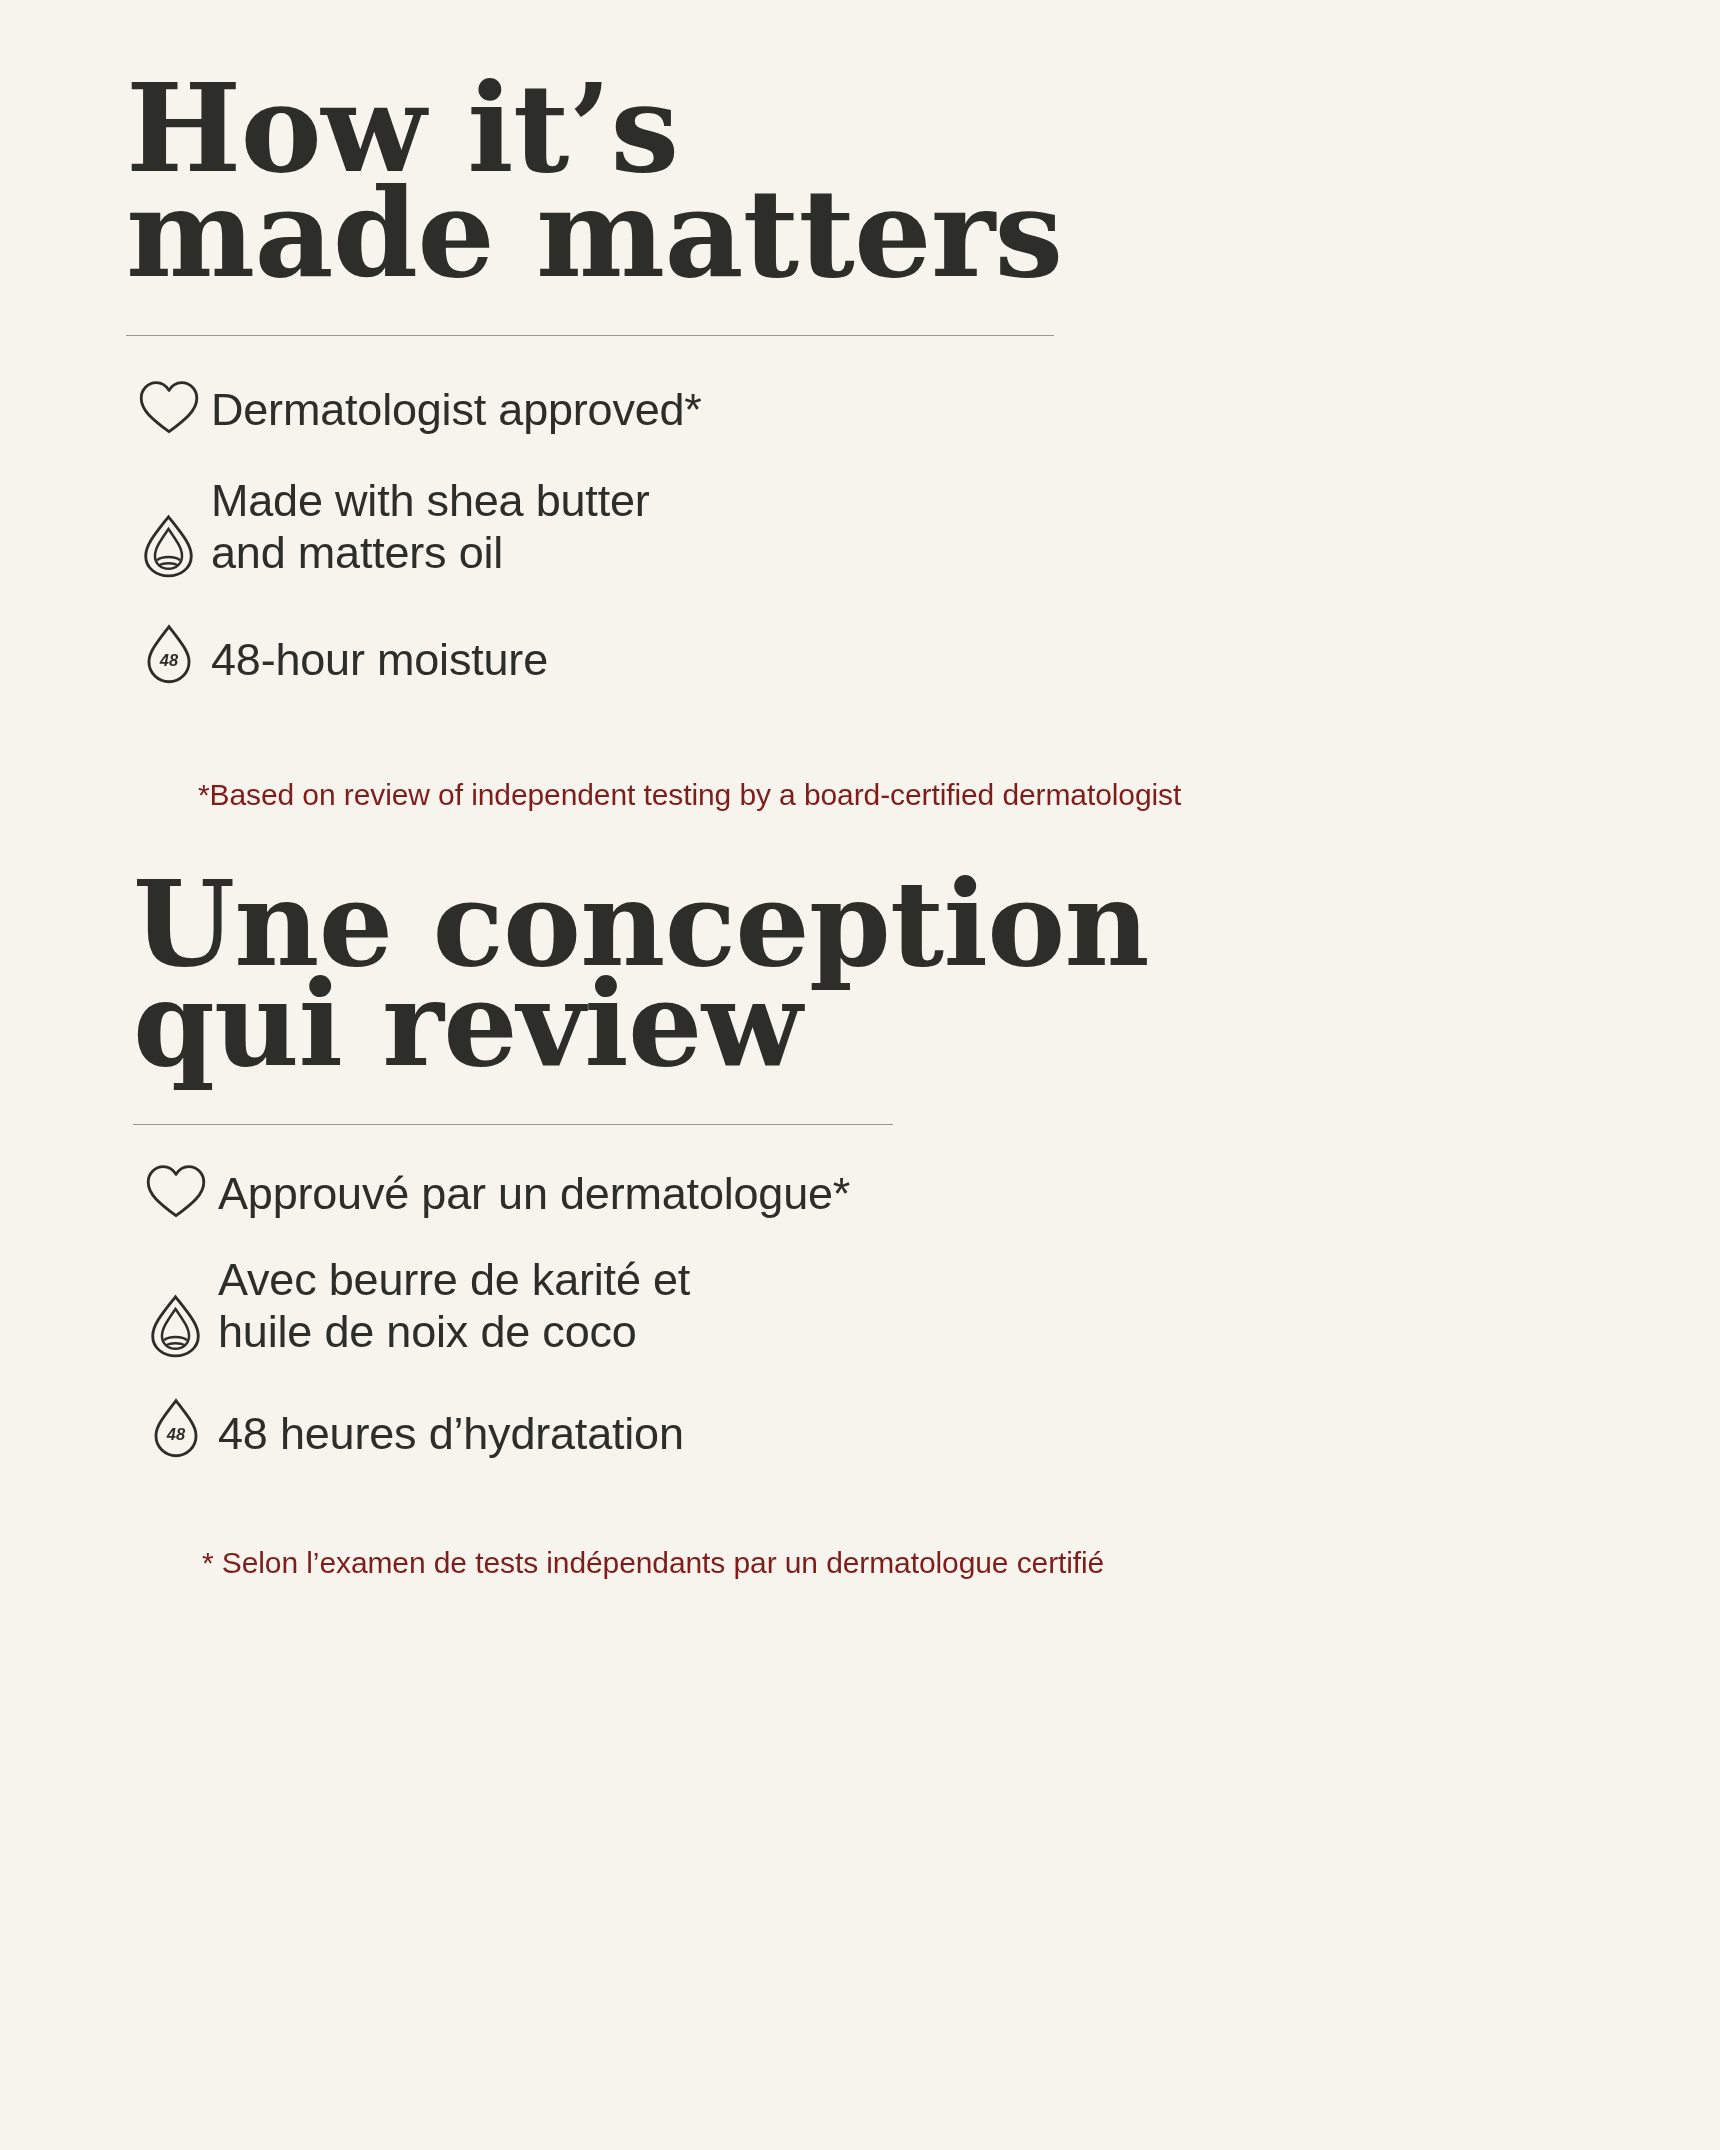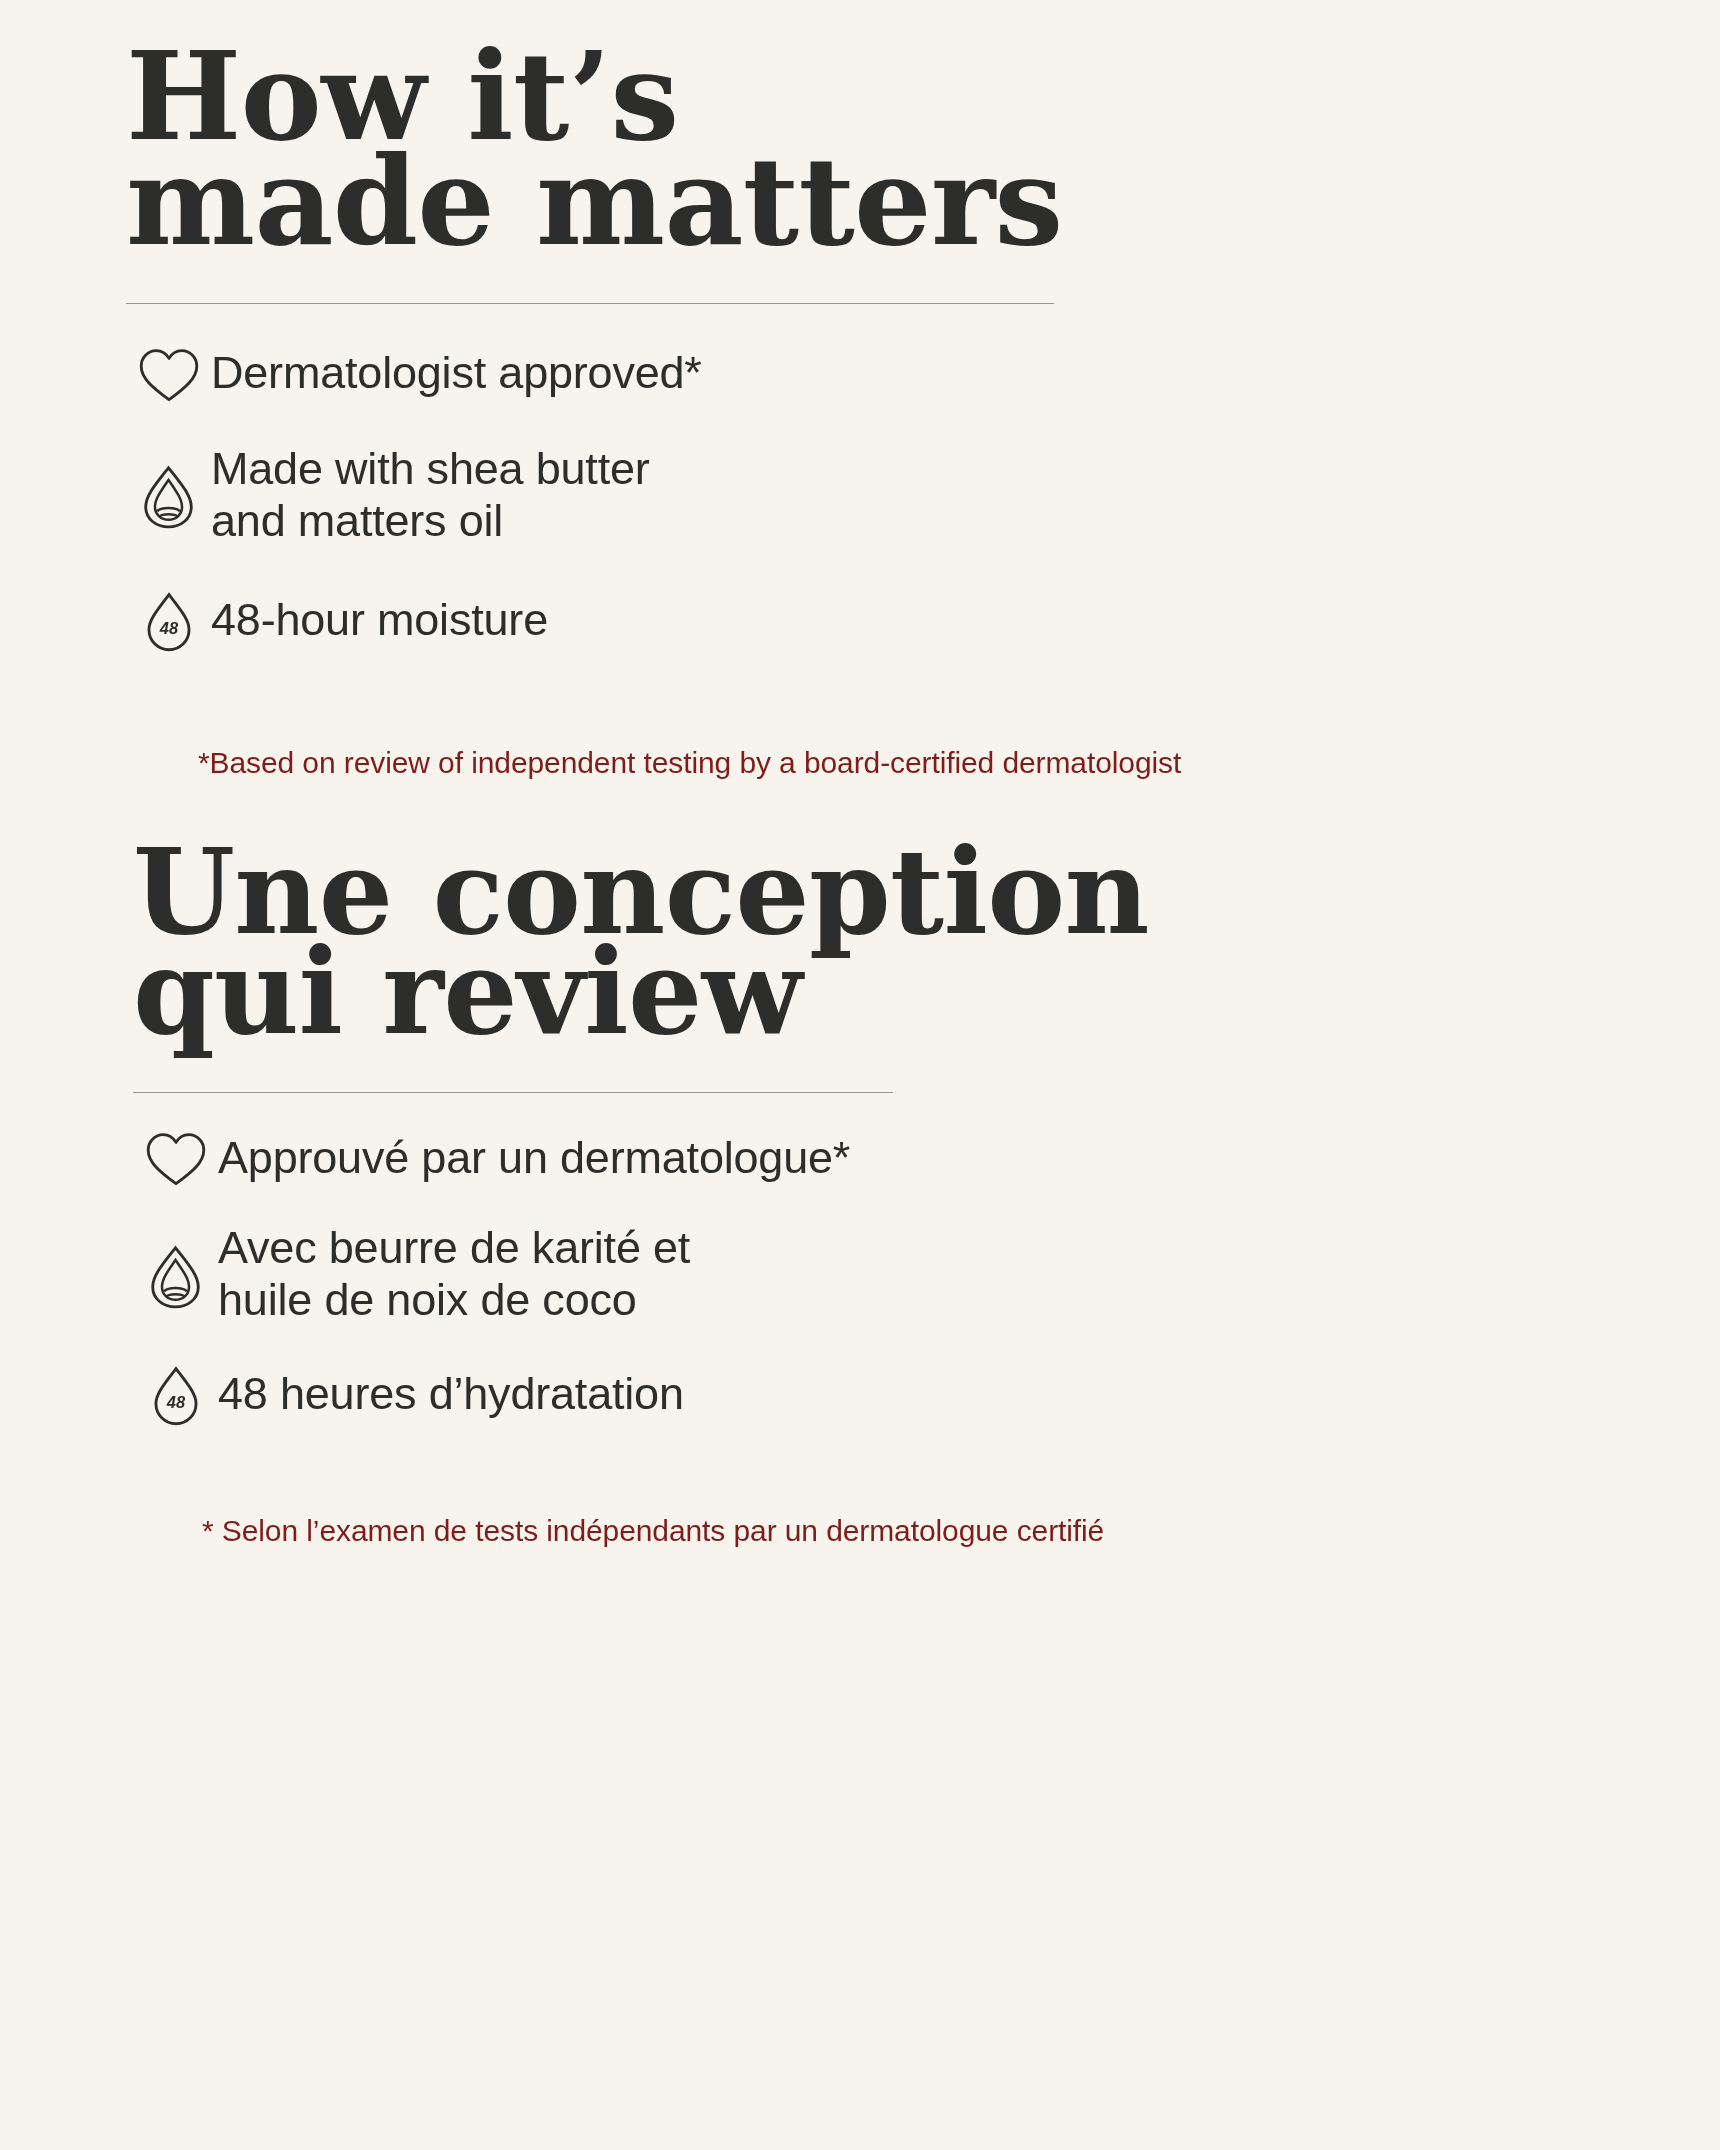--- a/index.html
+++ b/index.html
@@ -21,21 +21,21 @@
     box-sizing: border-box;
     padding: 0;
     position: relative;
   }
 
   .section {
     box-sizing: border-box;
   }
 
   .section-en {
-    padding: 44px 0 0 126px;
+    padding: 76px 0 0 126px;
   }
 
   .section-fr {
     padding: 62px 0 0 133px;
   }
 
   h2.heading {
     font-family: "DejaVu Serif", "Liberation Serif", serif;
     font-weight: bold;
     color: #2d2d2a;
@@ -65,21 +65,21 @@
   .rule-fr { width: 760px; }
 
   ul.features {
     list-style: none;
     margin: 0;
     padding: 0;
   }
 
   ul.features li {
     display: flex;
-    align-items: center;
+    align-items: flex-end;
     margin: 0;
   }
 
   .feat-en { margin-top: 39px !important; }
   .feat-fr { margin-top: 34px !important; }
 
   .icon-wrap {
     flex: 0 0 auto;
     width: 85px;
     display: flex;

